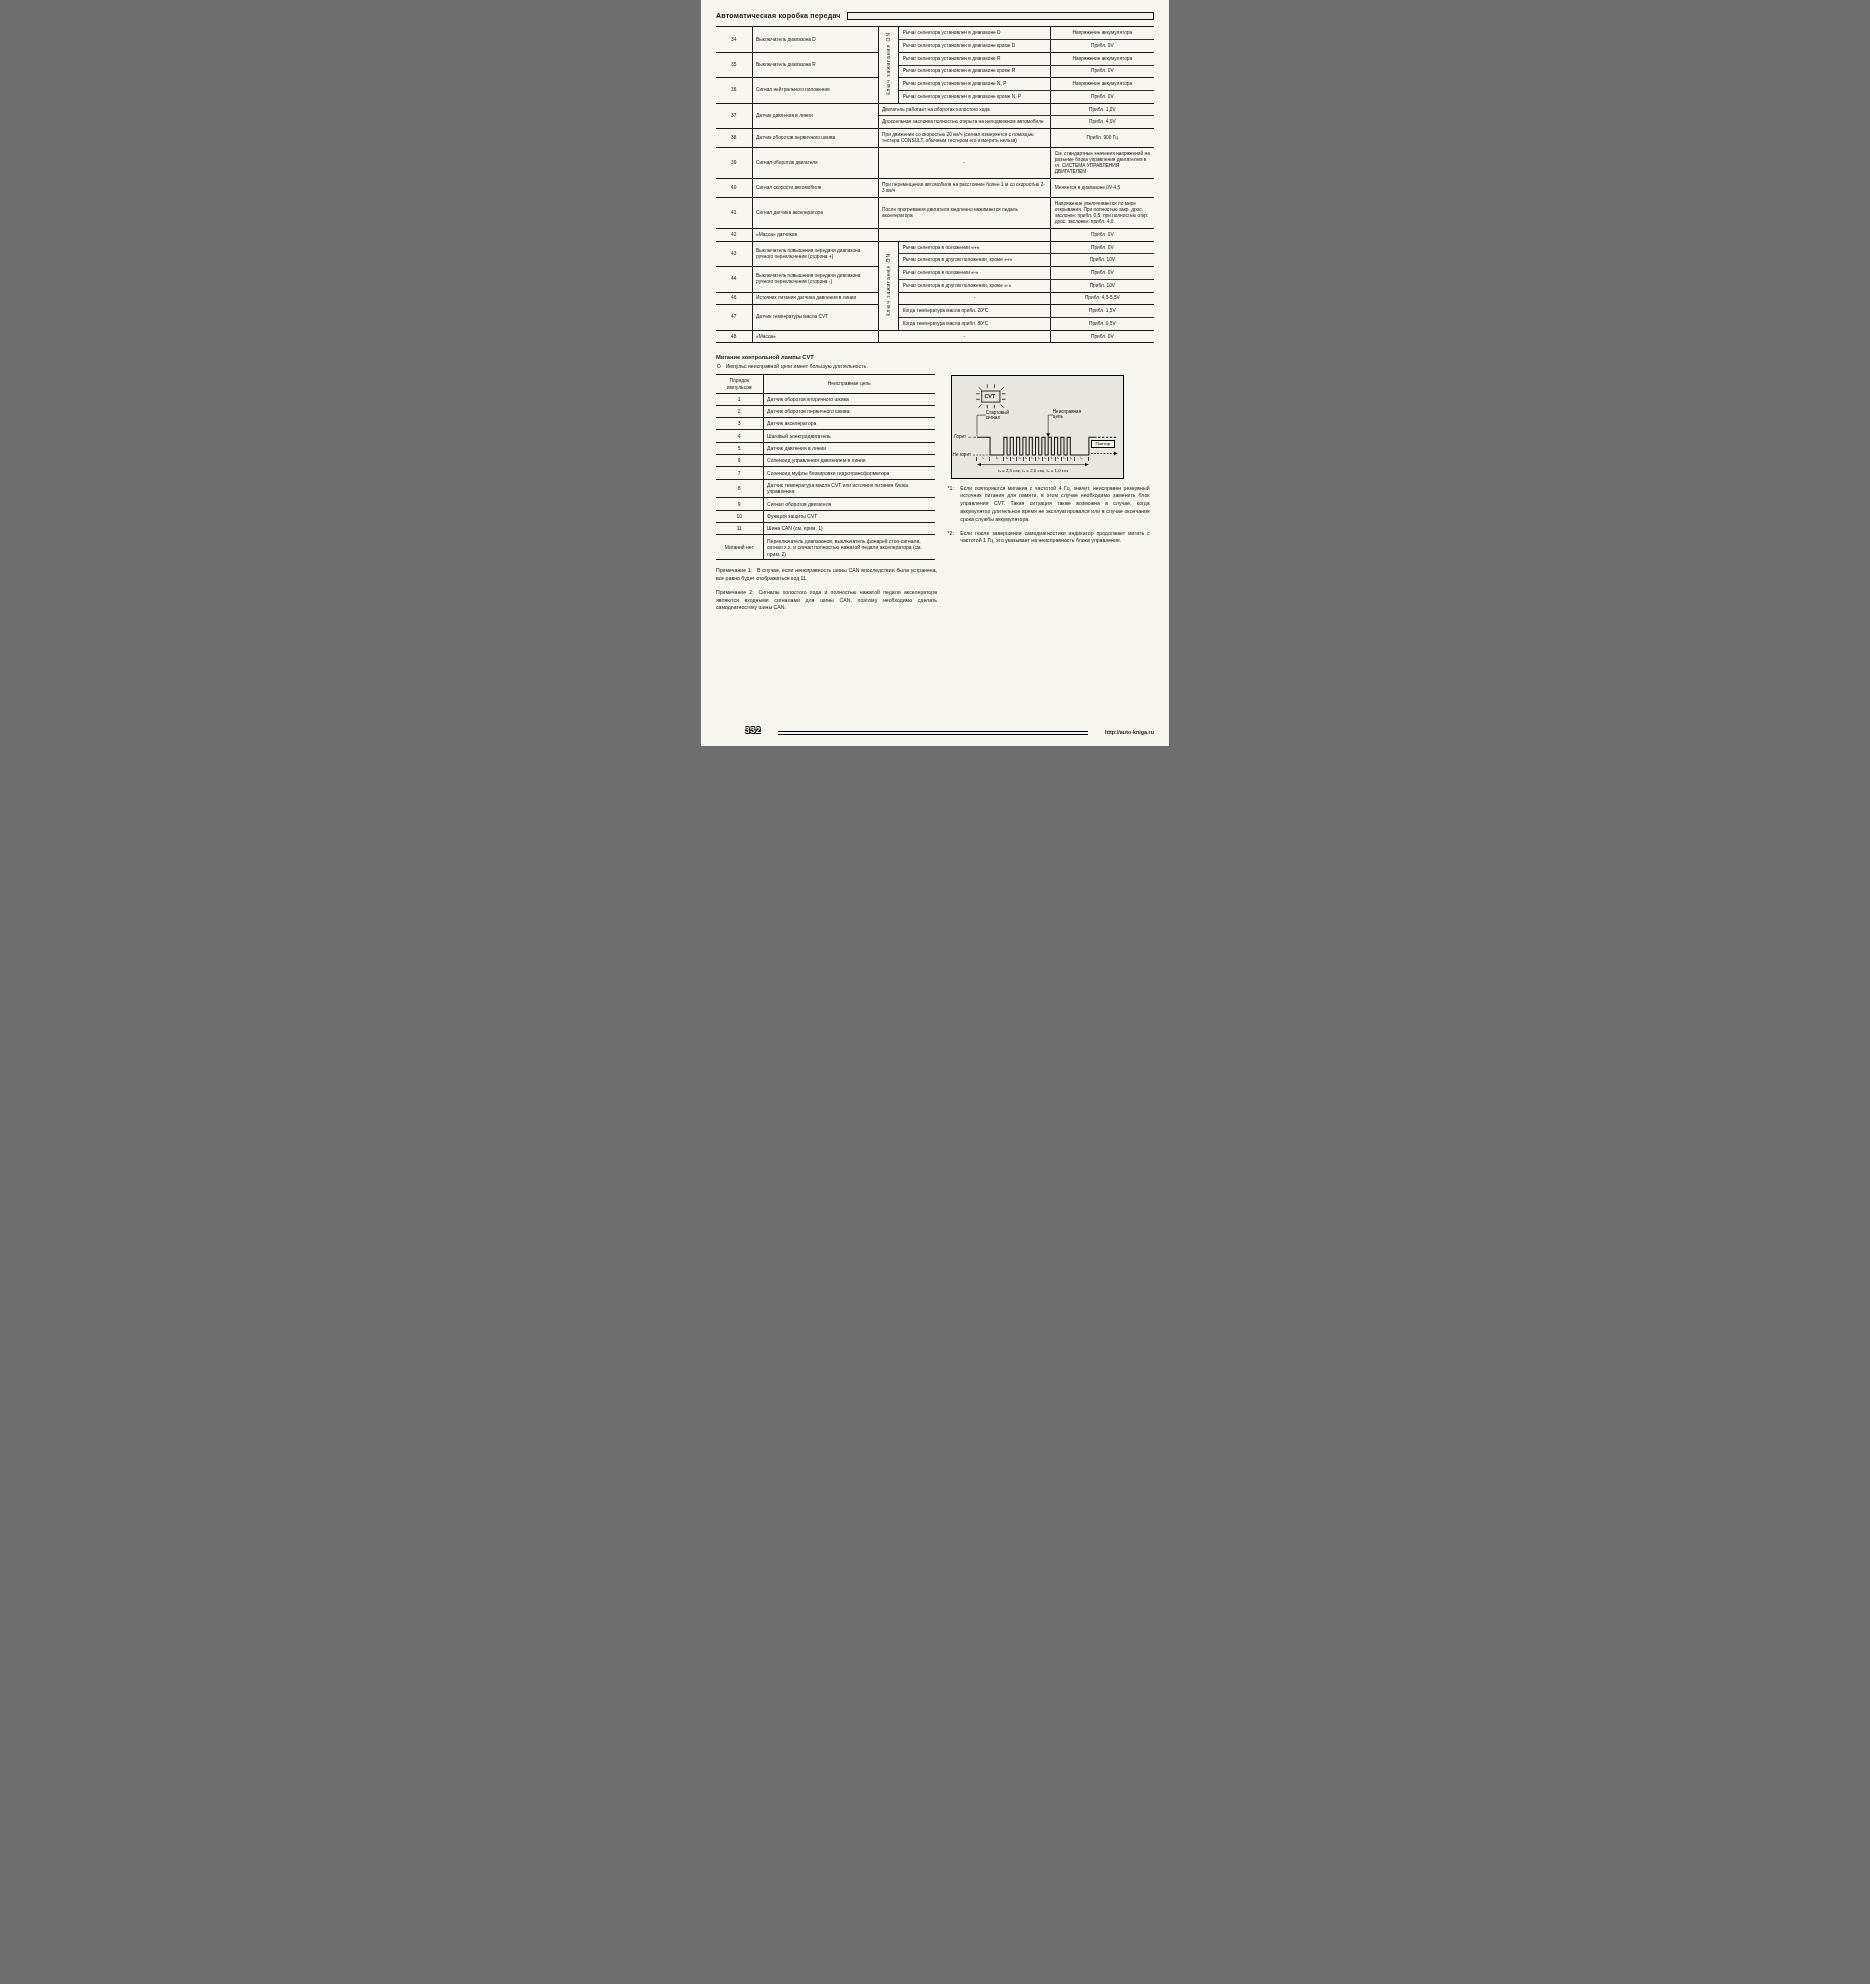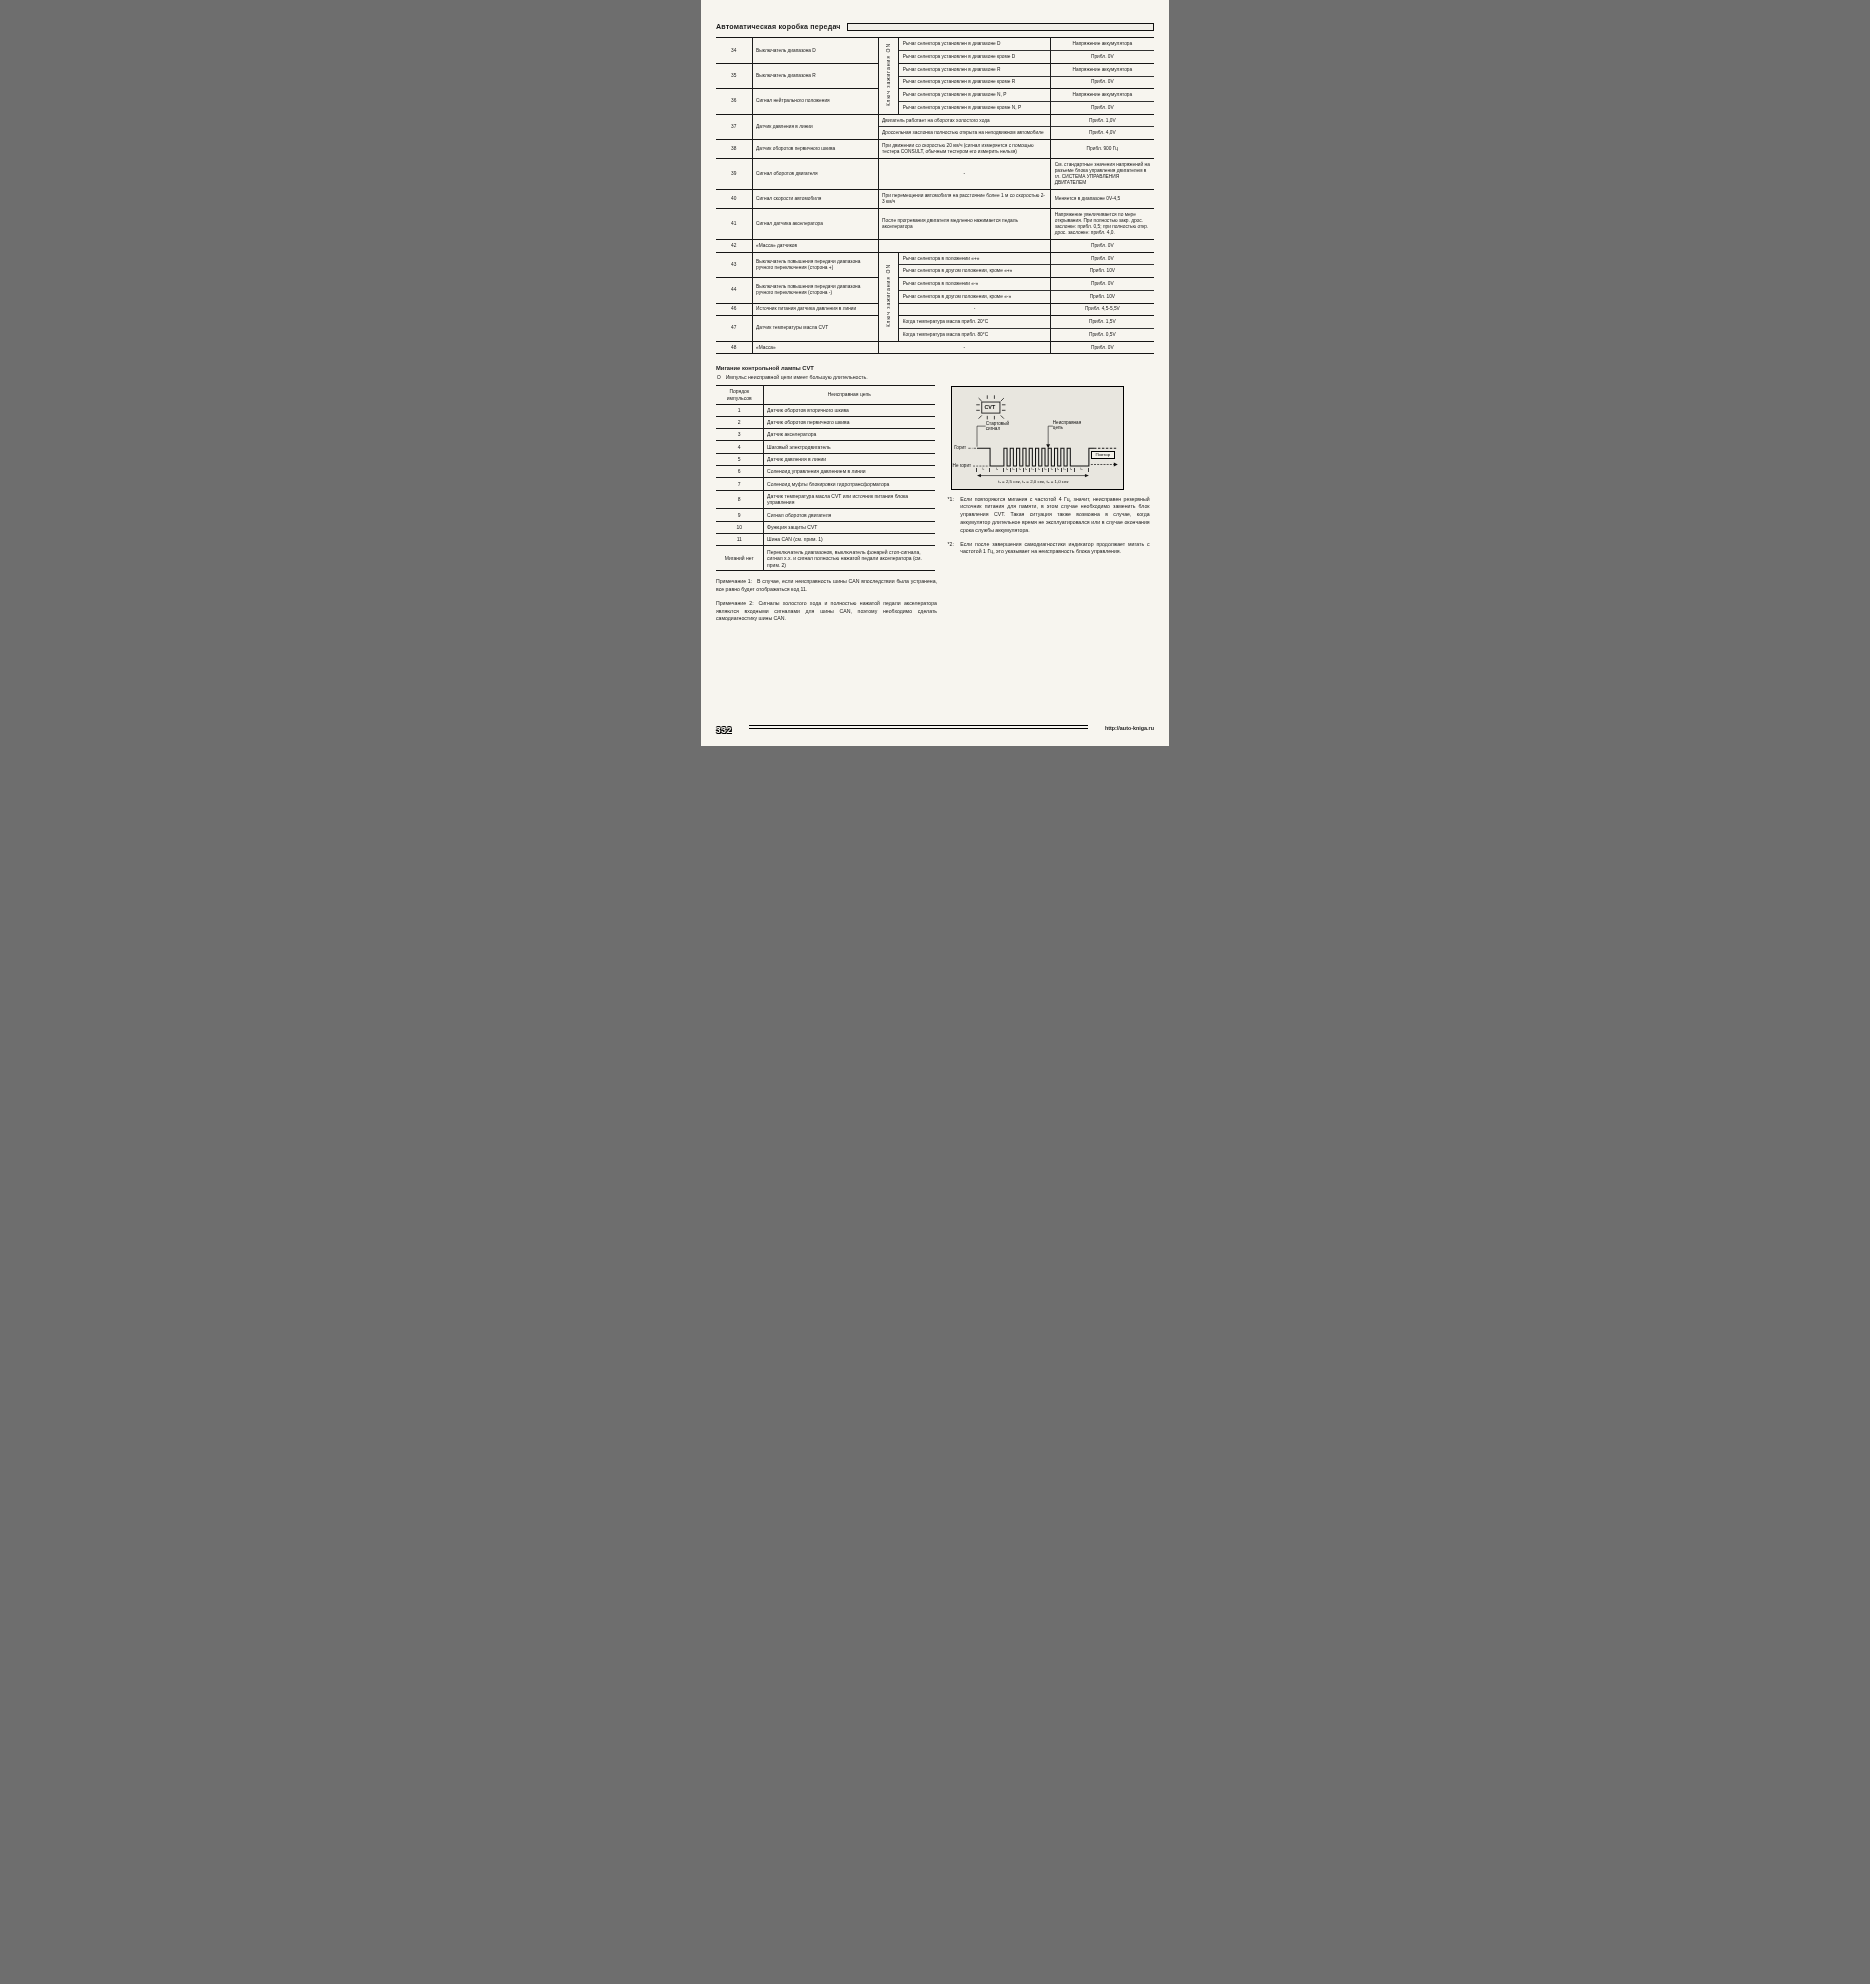--- a/index.html
+++ b/index.html
@@ -1,18 +1,18 @@
 <!DOCTYPE html>
 <html lang="ru" style="font-size:6.4px"><head>
 <meta charset="utf-8">
 <style>
   html,body{margin:0;padding:0;background:#6e6e6e;}
   .page{
     width:468px; min-height:746px; margin:0 auto; box-sizing:border-box;
-    padding:23px 15px 11px 15px; background:#f7f5ef; color:#1a1a1a;
+    padding:12px 15px 11px 15px; background:#f7f5ef; color:#1a1a1a;
     font-family:"Liberation Sans", sans-serif; display:flex; flex-direction:column;
   }
   
   .hdr{display:flex; align-items:center; gap:6.4px; margin-bottom:6.4px;}
   .hdr-title{font-size:7.1px; font-weight:800; letter-spacing:0.2px; white-space:nowrap;}
   .hdr-bar{flex:1; height:5.6px; border:1px solid #111;
     background-color:#f1efe8;
     background-image:radial-gradient(#8f8e86 0.4px, rgba(0,0,0,0) 0.5px);
     background-size:2.8px 2px;}
   
@@ -64,21 +64,21 @@
   .ticks{position:absolute; left:24.6px; top:81px; display:flex; font-size:3px; line-height:1; color:#222;}
   .ticks span{flex:0 0 6.4px; text-align:center; border-left:0.4px solid #3a3a3a; height:4.4px; padding-top:0.4px; box-sizing:border-box;}
   .ticks span:first-child{flex-basis:13px;}
   .ticks span:nth-child(2){flex-basis:14px;}
   .ticks span:last-child{flex-basis:15.5px; border-right:0.4px solid #3a3a3a;}
   
   .snote{display:flex; font-size:5.2px; line-height:1.5; margin:6px 0 0 1.6px; width:202px;}
   .snote .lbl{flex:0 0 12.7px;}
   .snote .txt{flex:1; text-align:justify;}
   
-  .footer{display:flex; align-items:flex-start; gap:17px; margin-top:auto; padding-top:12px;}
+  .footer{display:flex; align-items:flex-end; gap:17px; margin-top:auto; padding-top:12px;margin-left:29px;}
   .pagenum{font-size:8.3px; font-weight:800; letter-spacing:0.8px; color:#f7f5ef;
     text-shadow:-0.6px -0.6px 0 #000, 0.6px -0.6px 0 #000, -0.6px 0.6px 0 #000,
                  0.6px 0.6px 0 #000, 1px 1px 0 #000;}
   .rule{flex:1; height:2px; border-top:0.9px solid #000; border-bottom:0.9px solid #000;}
   .url{font-weight:bold; font-size:5.4px; white-space:nowrap;}
 </style>
 </head>
 <body>
 
 <div class="page">

